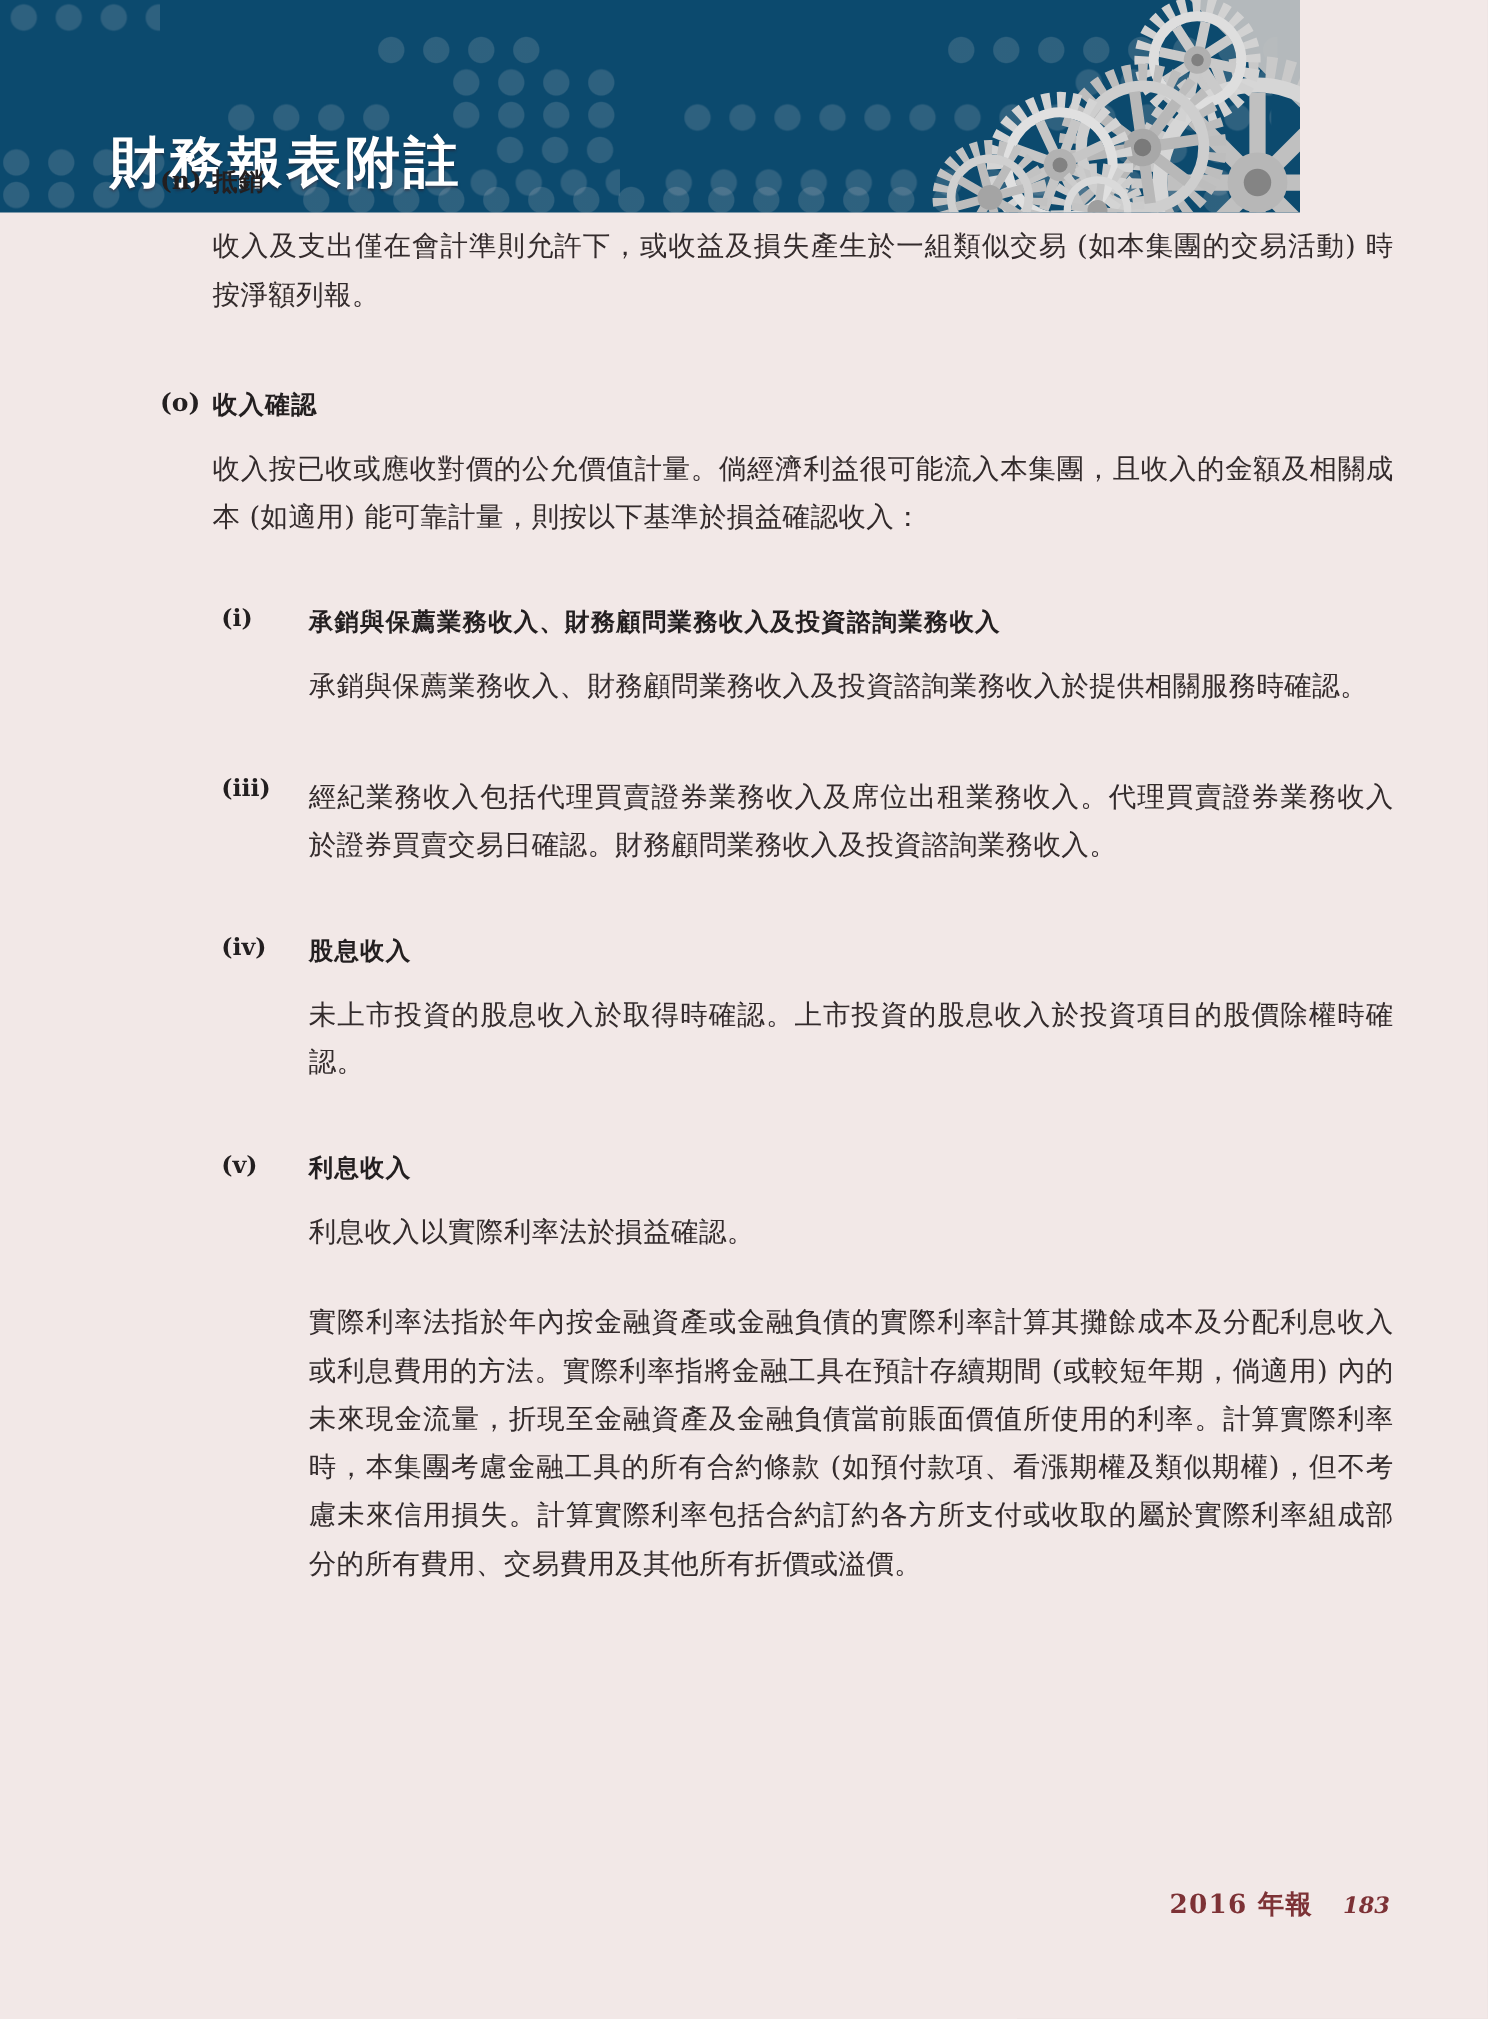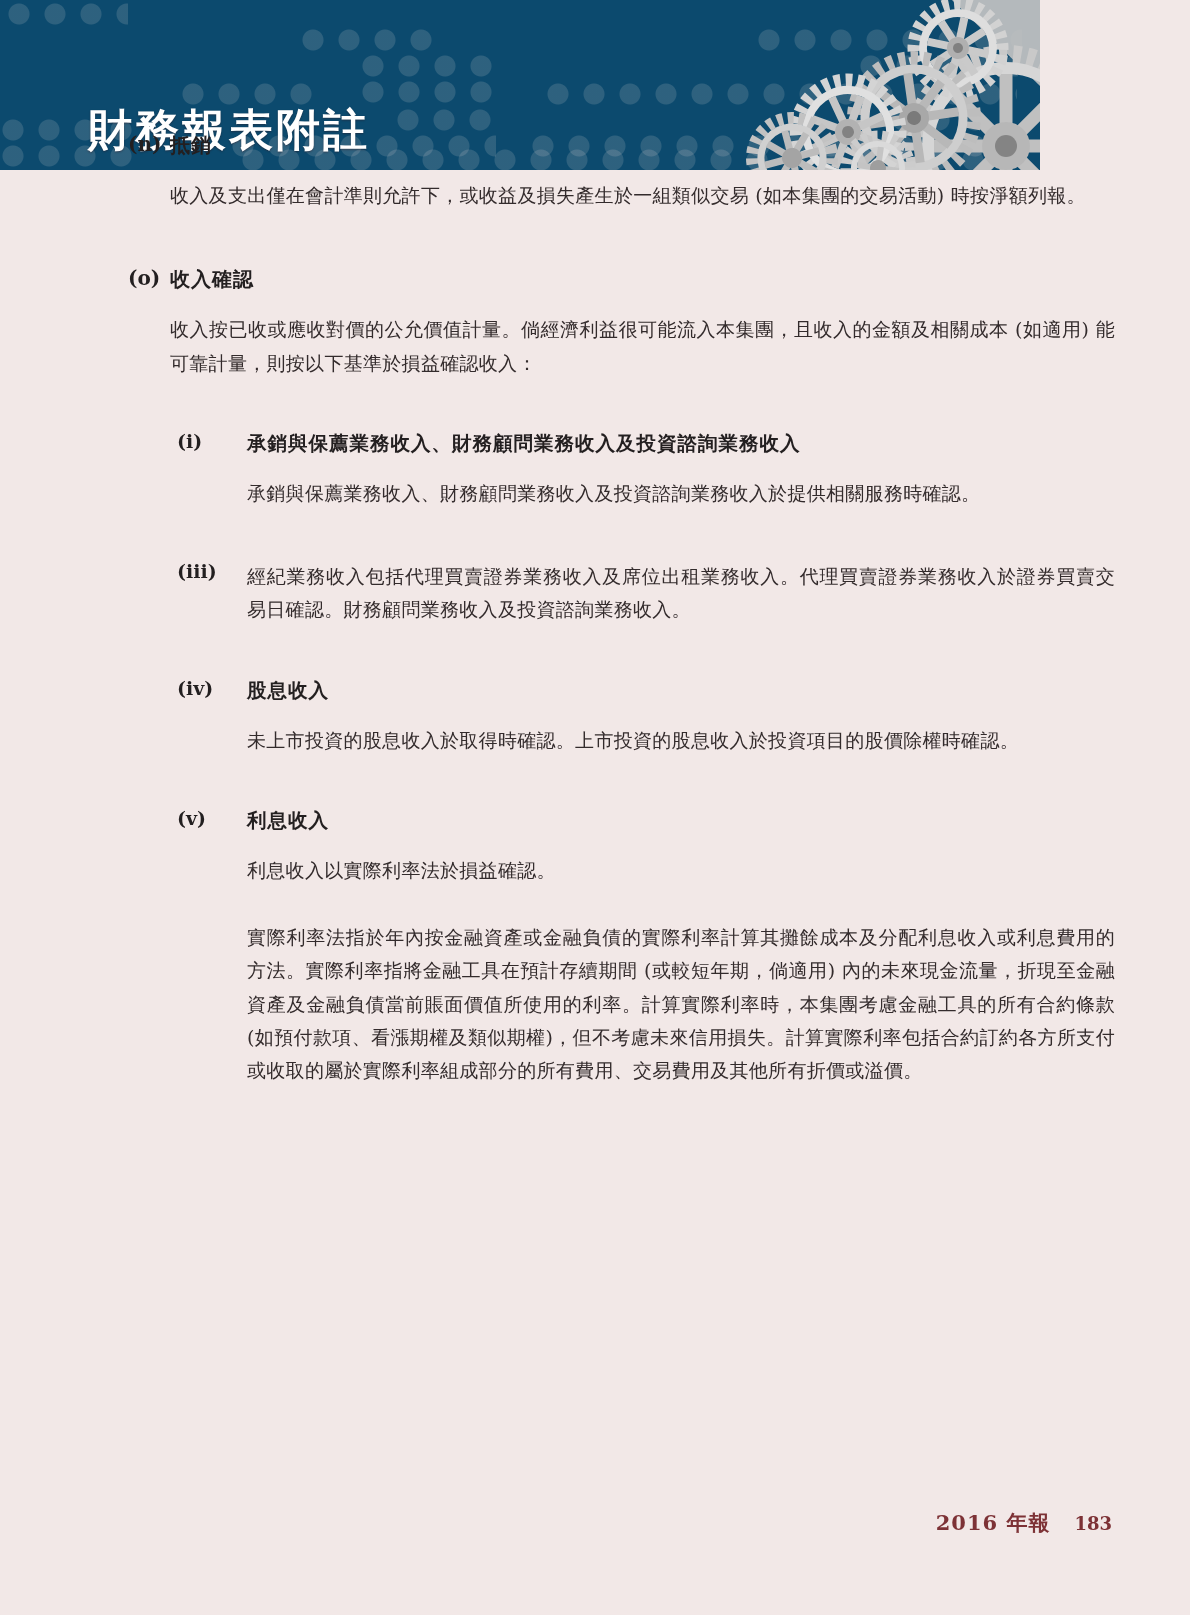--- a/index.html
+++ b/index.html
@@ -40,39 +40,39 @@
   .sec-cont{font-size:16px;font-style:italic;font-weight:bold;margin-left:10px;}
   .sub{position:relative;margin:34px 75px 0 128px;}
   .sub-label{
     position:absolute;left:0;top:0;width:42px;
     font-size:20px;font-weight:bold;color:#231f20;
   }
   .sub-inner{margin-left:42px;}
   .sub-title{font-size:20px;font-weight:bold;color:#231f20;letter-spacing:1px;}
   .para{
     margin:20px 0 0 0;
-    font-size:19px;line-height:1.75;color:#332b2c;
+    font-size:22px;line-height:1.75;color:#332b2c;
     text-align:justify;letter-spacing:.3px;
   }
   .sub-o{margin-top:54px;}
   .item{position:relative;margin:50px 0 0 7px;}
   .item-label{
     position:absolute;left:0;top:0;width:45px;
     font-size:19px;font-weight:bold;color:#231f20;
   }
   .item-inner{margin-left:70px;}
   .item-title{font-size:19.5px;font-weight:bold;color:#231f20;letter-spacing:1px;}
   .para2{margin-top:34px;}
   
   .footer{
     position:absolute;right:78px;bottom:78px;
     color:#7d3236;white-space:nowrap;
   }
   .footer-report{font-size:21px;font-weight:bold;letter-spacing:1px;}
-  .footer-page{font-size:18px;margin-left:24px;font-weight:bold;}
+  .footer-page{font-size:18px;margin-left:24px;font-weight:bold;font-style:italic;}
 </style>
 </head>
 <body>
 
 <div class="page">
 
   <header class="banner">
 
     <div>
       <div class="dr" style="left:6px;top:2px;width:122px;"></div>

